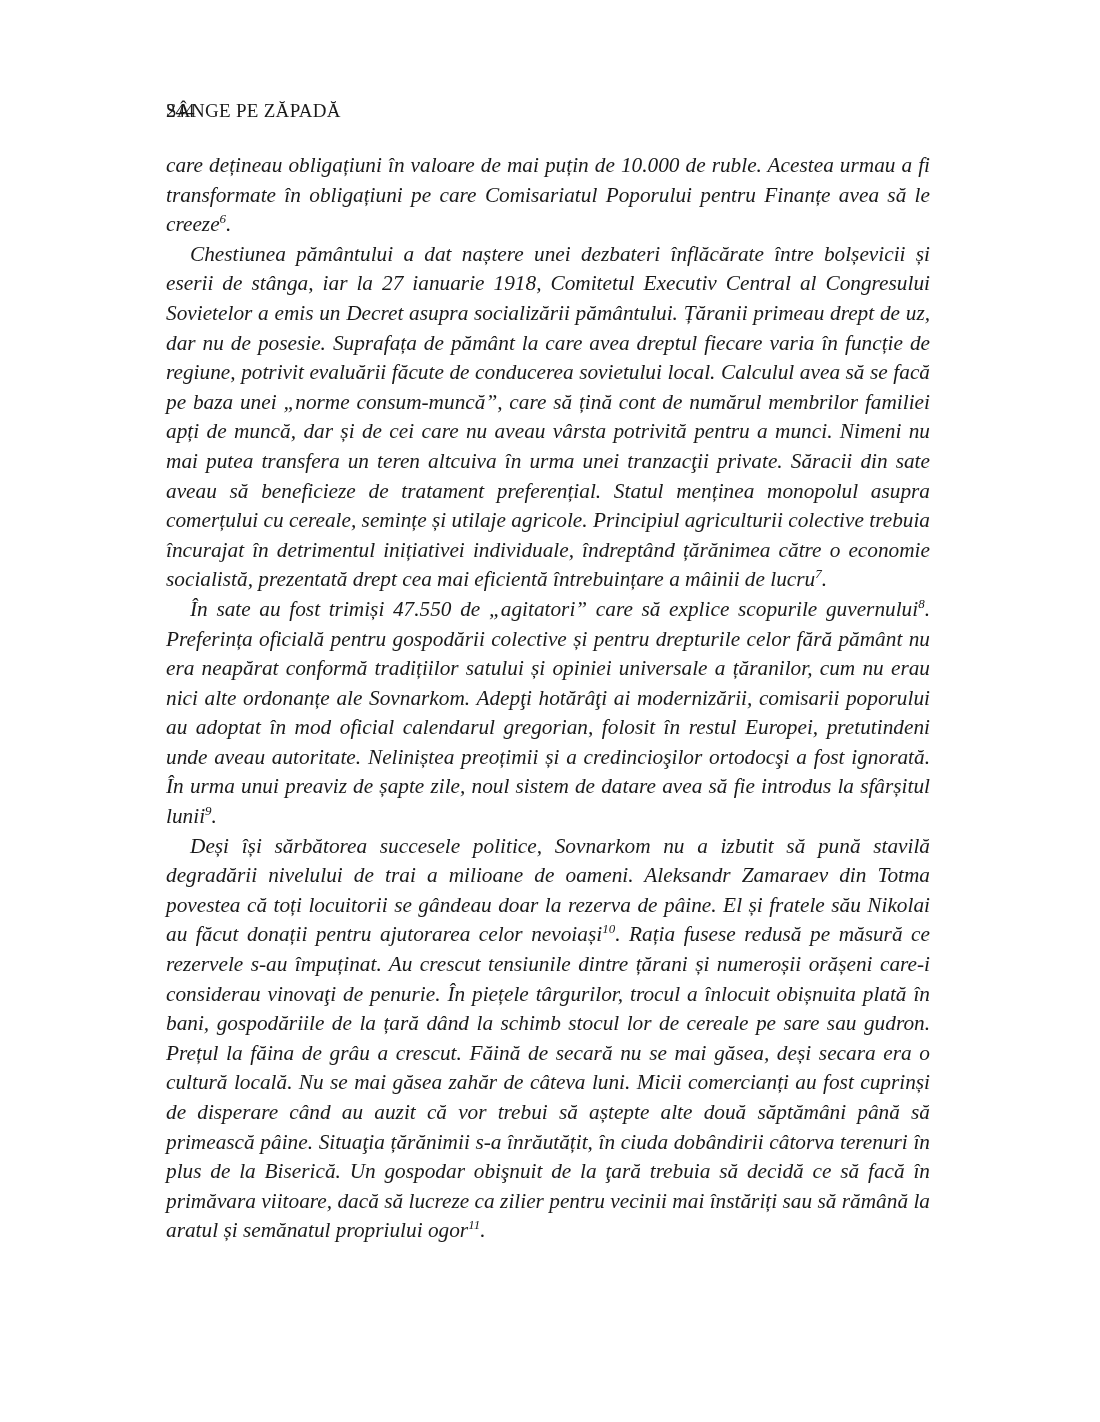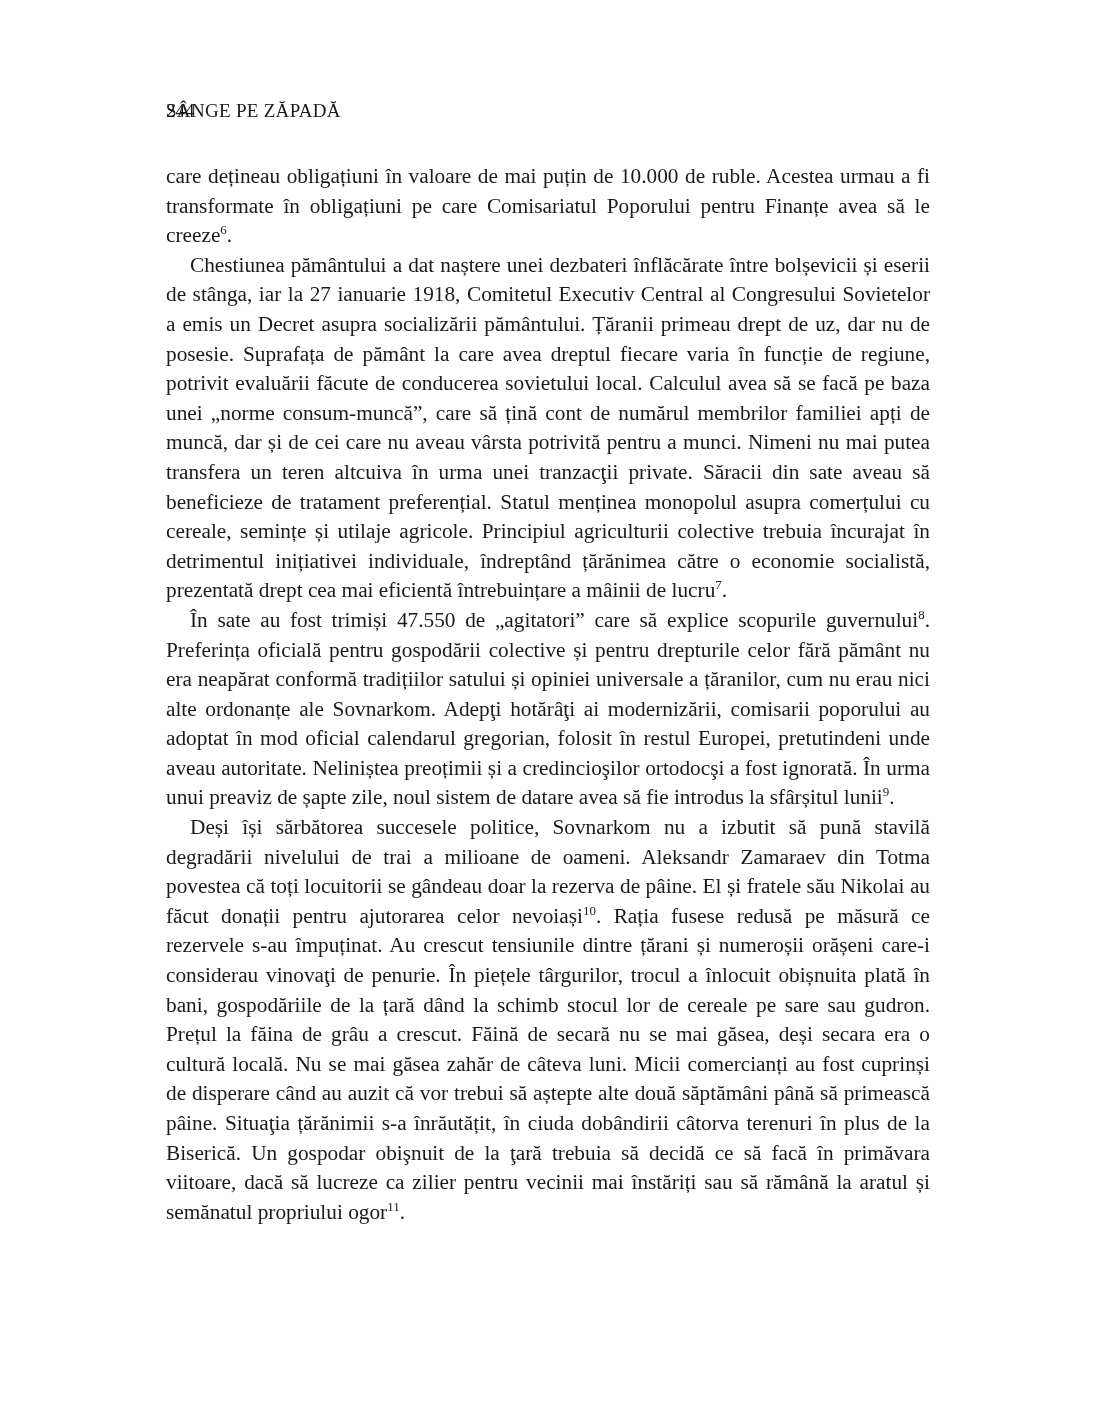--- a/index.html
+++ b/index.html
@@ -33,25 +33,26 @@
     top: 0;
   }
   .running-title {
     position: absolute;
     left: 0;
     right: 0;
     top: 0;
     letter-spacing: 0.3px;
   }
   .body-text {
-    margin-top: 36px;
+    margin-top: 25px;
     font-size: 21.3px;
     line-height: 29.6px;
     text-align: justify;
     hyphens: manual;
+    font-style: italic;
   }
   .para {
     margin: 0;
     text-indent: 24px;
   }
   .para.continued {
     text-indent: 0;
   }
   .para-seg {
     display: inline;

